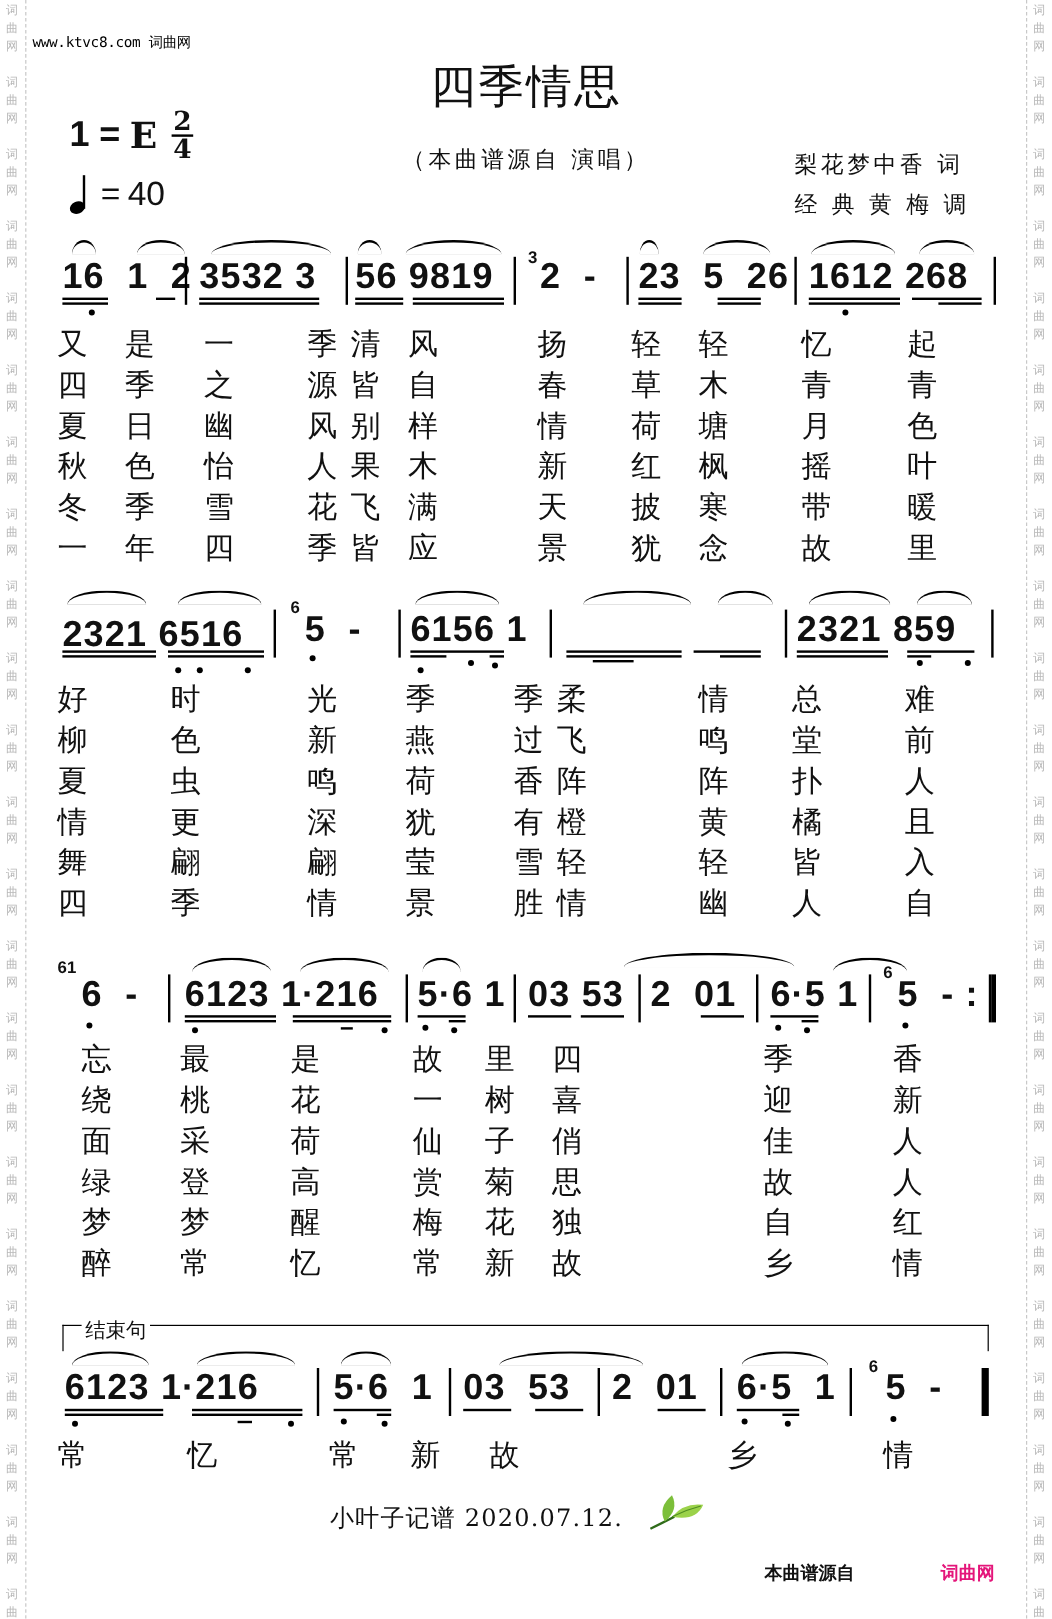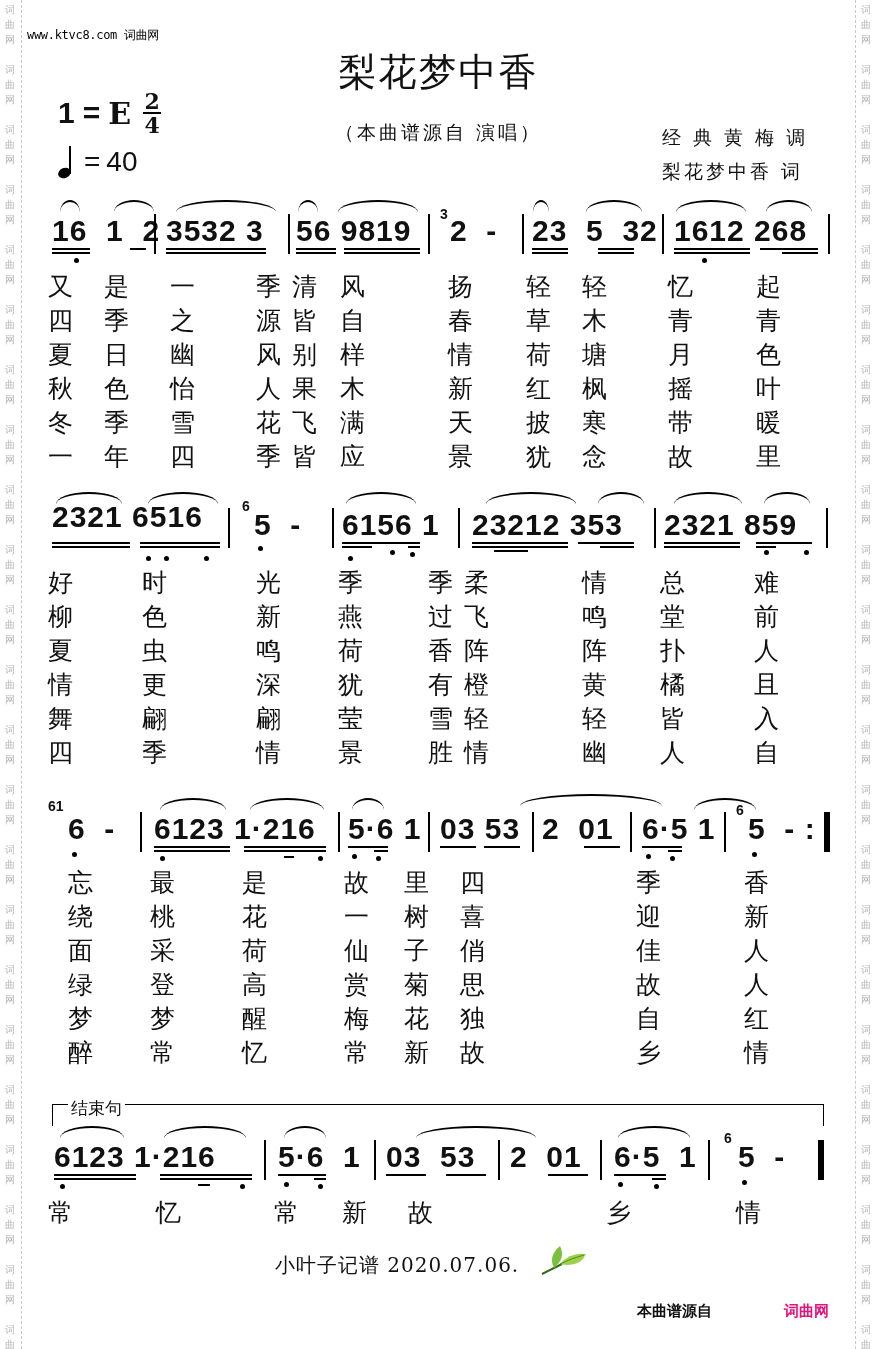--- a/index.html
+++ b/index.html
@@ -189,21 +189,21 @@
     <span class="wm-char" style="top: 1234px;">网</span>
     <span class="wm-char" style="top: 1264px;">词</span>
     <span class="wm-char" style="top: 1279px;">曲</span>
     <span class="wm-char" style="top: 1294px;">网</span>
     <span class="wm-char" style="top: 1324px;">词</span>
     <span class="wm-char" style="top: 1339px;">曲</span>
   </div>
 
 <div class="site-url"><span>www.ktvc8.com</span> <span class="cn">词曲网</span></div>
 
-<h1 class="title">梨花梦中香</h1>
+<h1 class="title">四季情思</h1>
 <div class="subtitle">（本曲谱源自 演唱）</div>
 
 <div class="key">
   <span style="font-family:'Liberation Sans',sans-serif;">1</span>
   <span class="eq">=</span>
   <span>E</span>
   <span class="frac">
     <span>2</span>
     <span class="line"></span>
     <span>4</span>
@@ -213,22 +213,22 @@
 <div class="tempo">
   <span class="note-glyph">
       <span class="stem"></span>
       <span class="head"></span>
     </span>
   <span style="margin-right:6px;">=</span>
   <span>40</span>
 </div>
 
 <div class="credits">
+  <div>梨花梦中香 词</div>
   <div>经 典 黄 梅 调</div>
-  <div>梨花梦中香 词</div>
 </div>
 
 <div class="score-row" style="top:200px;">
   <div class="slur" style="left:12px;width:20px;top:0;"></div>
   <div class="slur" style="left:66px;width:40px;top:0;"></div>
   <div class="slur" style="left:128px;width:100px;top:0;"></div>
   <div class="slur" style="left:250px;width:20px;top:0;"></div>
   <div class="slur" style="left:290px;width:80px;top:0;"></div>
   <div class="slur" style="left:485px;width:16px;top:0;"></div>
   <div class="slur" style="left:538px;width:56px;top:0;"></div>
@@ -251,21 +251,21 @@
   <div class="u1" style="left:248px;top:48px;width:40px;"></div>
     <div class="u2" style="left:248px;top:52px;width:40px;"></div>
   <div class="u1" style="left:296px;top:48px;width:76px;"></div>
     <div class="u2" style="left:296px;top:52px;width:76px;"></div>
   <div class="bar" style="left:380px;top:14px;"></div>
 
   <span class="grace" style="left:392px;top:6px;">3</span>
   <span class="score-text" style="left:402px;top:14px;">2  -</span>
   <div class="bar" style="left:474px;top:14px;"></div>
 
-  <span class="score-text" style="left:484px;top:14px;">23  5  32</span>
+  <span class="score-text" style="left:484px;top:14px;">23  5  26</span>
   <div class="u1" style="left:484px;top:48px;width:36px;"></div>
     <div class="u2" style="left:484px;top:52px;width:36px;"></div>
   <div class="u1" style="left:550px;top:48px;width:36px;"></div>
     <div class="u2" style="left:550px;top:52px;width:36px;"></div>
   <div class="bar" style="left:614px;top:14px;"></div>
 
   <span class="score-text" style="left:626px;top:14px;">1612 268</span>
   <div class="u1" style="left:626px;top:48px;width:76px;"></div>
     <div class="u2" style="left:626px;top:52px;width:76px;"></div>
   <div class="u1" style="left:712px;top:48px;width:58px;"></div>
@@ -357,21 +357,21 @@
 
 <div class="score-row" style="top:492px;">
   <div class="slur" style="left:8px;width:66px;top:0;"></div>
   <div class="slur" style="left:100px;width:70px;top:0;"></div>
   <div class="slur" style="left:298px;width:70px;top:0;"></div>
   <div class="slur" style="left:438px;width:90px;top:0;"></div>
   <div class="slur" style="left:550px;width:46px;top:0;"></div>
   <div class="slur" style="left:626px;width:68px;top:0;"></div>
   <div class="slur" style="left:716px;width:46px;top:0;"></div>
 
-  <span class="score-text" style="left:4px;top:8px;">2321 6516</span>
+  <span class="score-text" style="left:4px;top:20px;">2321 6516</span>
   <div class="u1" style="left:4px;top:50px;width:78px;"></div>
     <div class="u2" style="left:4px;top:54px;width:78px;"></div>
   <div class="u1" style="left:92px;top:50px;width:80px;"></div>
     <div class="u2" style="left:92px;top:54px;width:80px;"></div>
   <div class="dot" style="left:98px;top:64px;"></div>
     <div class="dot" style="left:116px;top:64px;"></div>
     <div class="dot" style="left:156px;top:64px;"></div>
   <div class="bar" style="left:180px;top:16px;"></div>
 
   <span class="grace" style="left:194px;top:6px;">6</span>
@@ -381,21 +381,20 @@
 
   <span class="score-text" style="left:294px;top:16px;">6156 1</span>
   <div class="u1" style="left:294px;top:50px;width:78px;"></div>
     <div class="u2" style="left:294px;top:54px;width:30px;"></div>
     <div class="u2" style="left:360px;top:54px;width:12px;"></div>
   <div class="dot" style="left:300px;top:64px;"></div>
     <div class="dot" style="left:342px;top:58px;"></div>
     <div class="dot" style="left:362px;top:60px;"></div>
   <div class="bar" style="left:410px;top:16px;"></div>
 
-  <span class="score-text" style="left:424px;top:16px;">23212 353</span>
   <div class="u1" style="left:424px;top:50px;width:96px;"></div>
     <div class="u2" style="left:424px;top:54px;width:96px;"></div>
     <div class="u2" style="left:446px;top:58px;width:34px;"></div>
   <div class="u1" style="left:530px;top:50px;width:56px;"></div>
     <div class="u2" style="left:552px;top:54px;width:34px;"></div>
   <div class="bar" style="left:606px;top:16px;"></div>
 
   <span class="score-text" style="left:616px;top:16px;">2321 859</span>
   <div class="u1" style="left:616px;top:50px;width:76px;"></div>
     <div class="u2" style="left:616px;top:54px;width:76px;"></div>
@@ -643,21 +642,21 @@
       <span style="left: 0px;">常</span>
       <span style="left: 108px;">忆</span>
       <span style="left: 226px;">常</span>
       <span style="left: 294px;">新</span>
       <span style="left: 360px;">故</span>
       <span style="left: 558px;">乡</span>
       <span style="left: 688px;">情</span>
     </div>
   </div>
 
-<div class="footer-note">小叶子记谱 2020.07.06.</div>
+<div class="footer-note">小叶子记谱 2020.07.12.</div>
 <svg class="leaf-icon" viewBox="0 0 48 32">
   <path d="M2 30 Q14 24 22 20" stroke="#2f6b1a" stroke-width="2" fill="none"></path>
   <path d="M14 24 Q8 12 20 2 Q26 14 14 24 Z" fill="#7cbf3a"></path>
   <path d="M20 20 Q30 8 46 10 Q40 24 20 20 Z" fill="#9bd24a"></path>
   <path d="M20 20 Q32 14 44 11" stroke="#4e8c22" stroke-width="1" fill="none"></path>
 </svg>
 <div class="source-label">本曲谱源自</div>
 <div class="source-brand">词曲网</div>
 
 </body></html>

